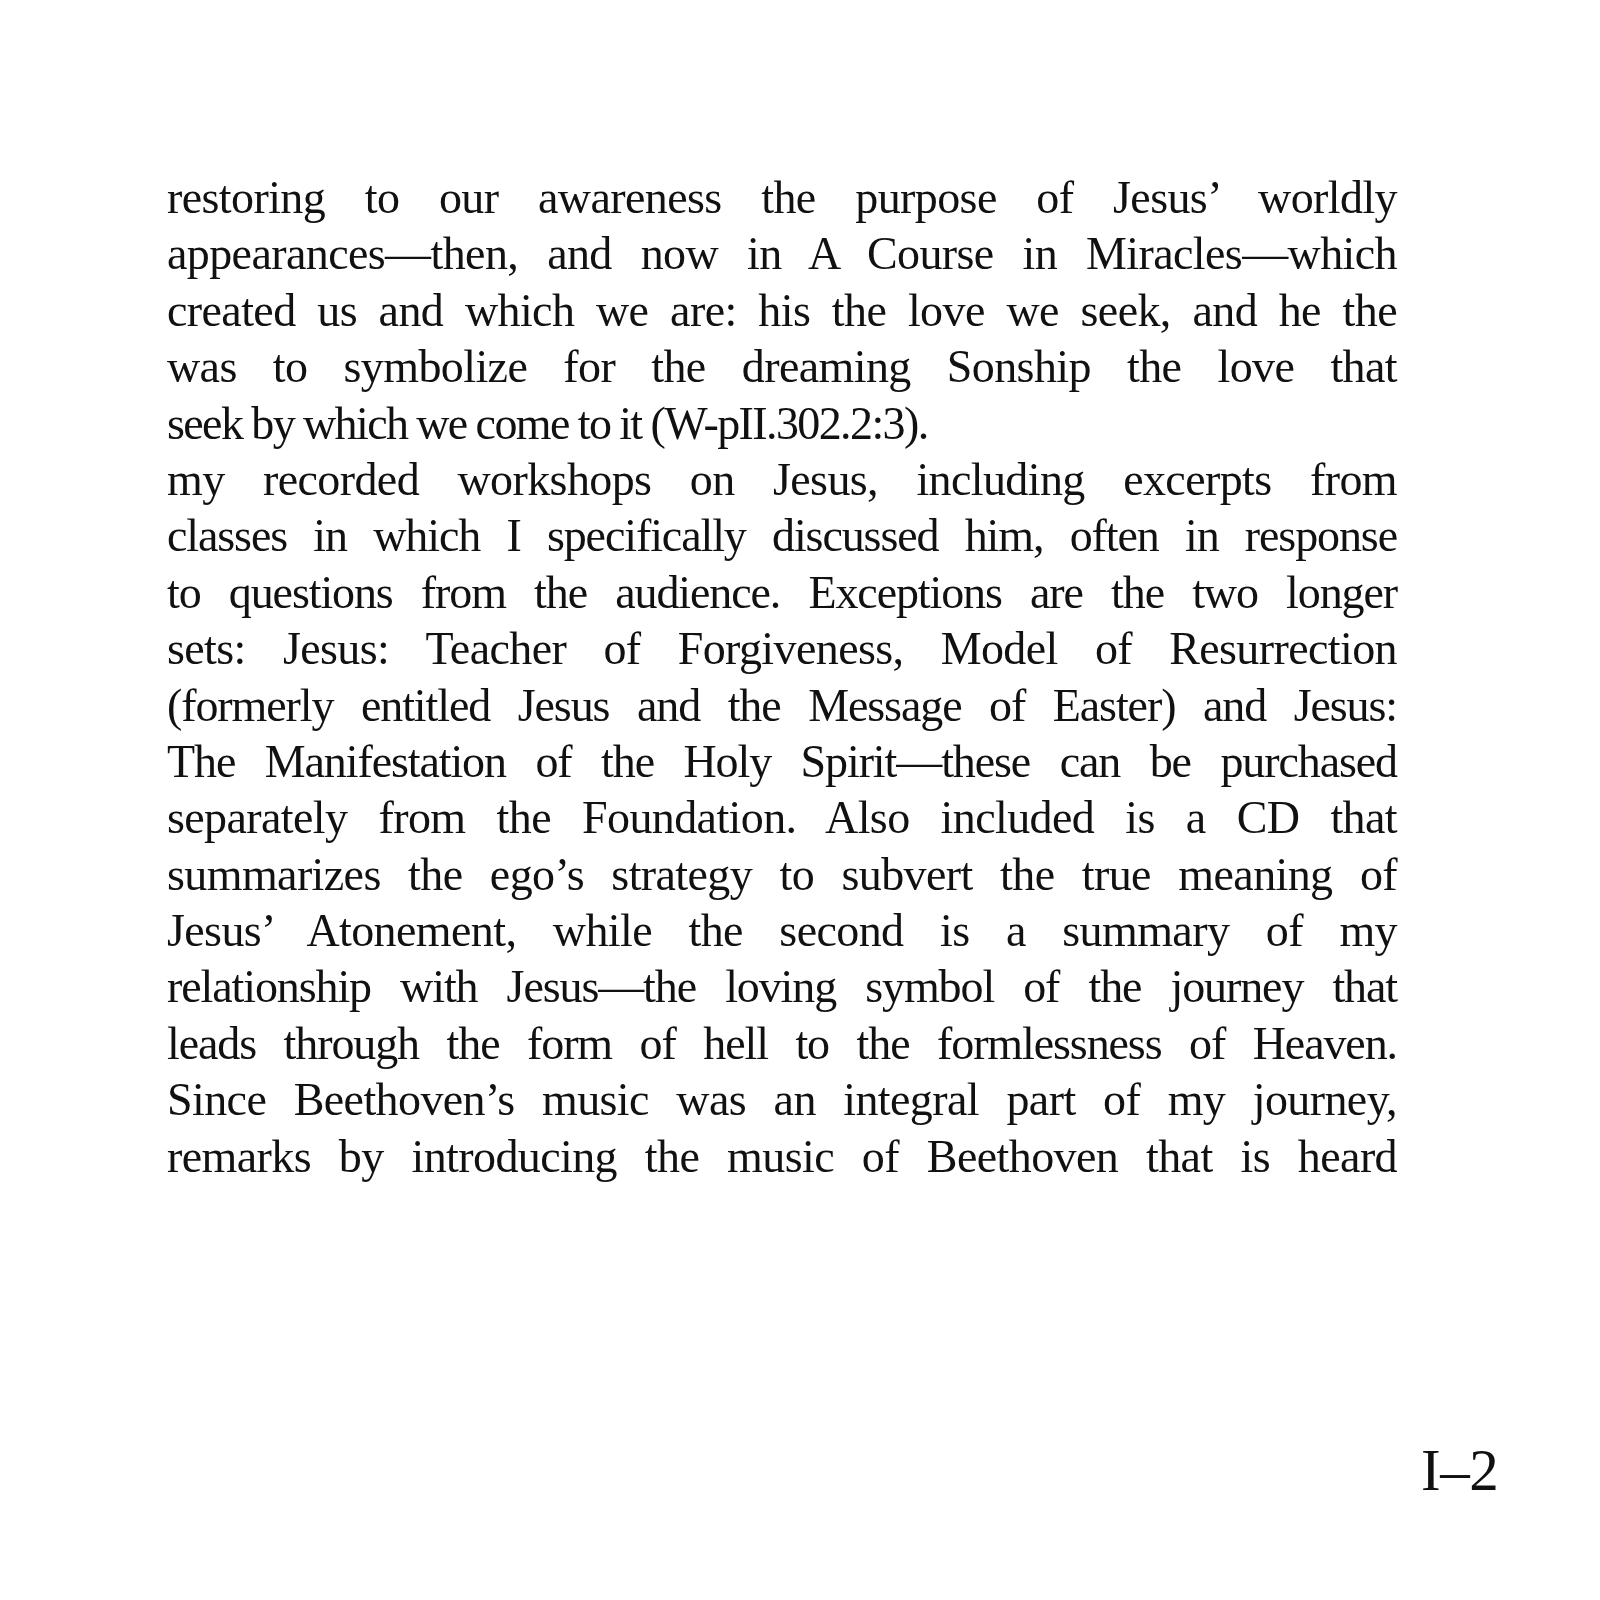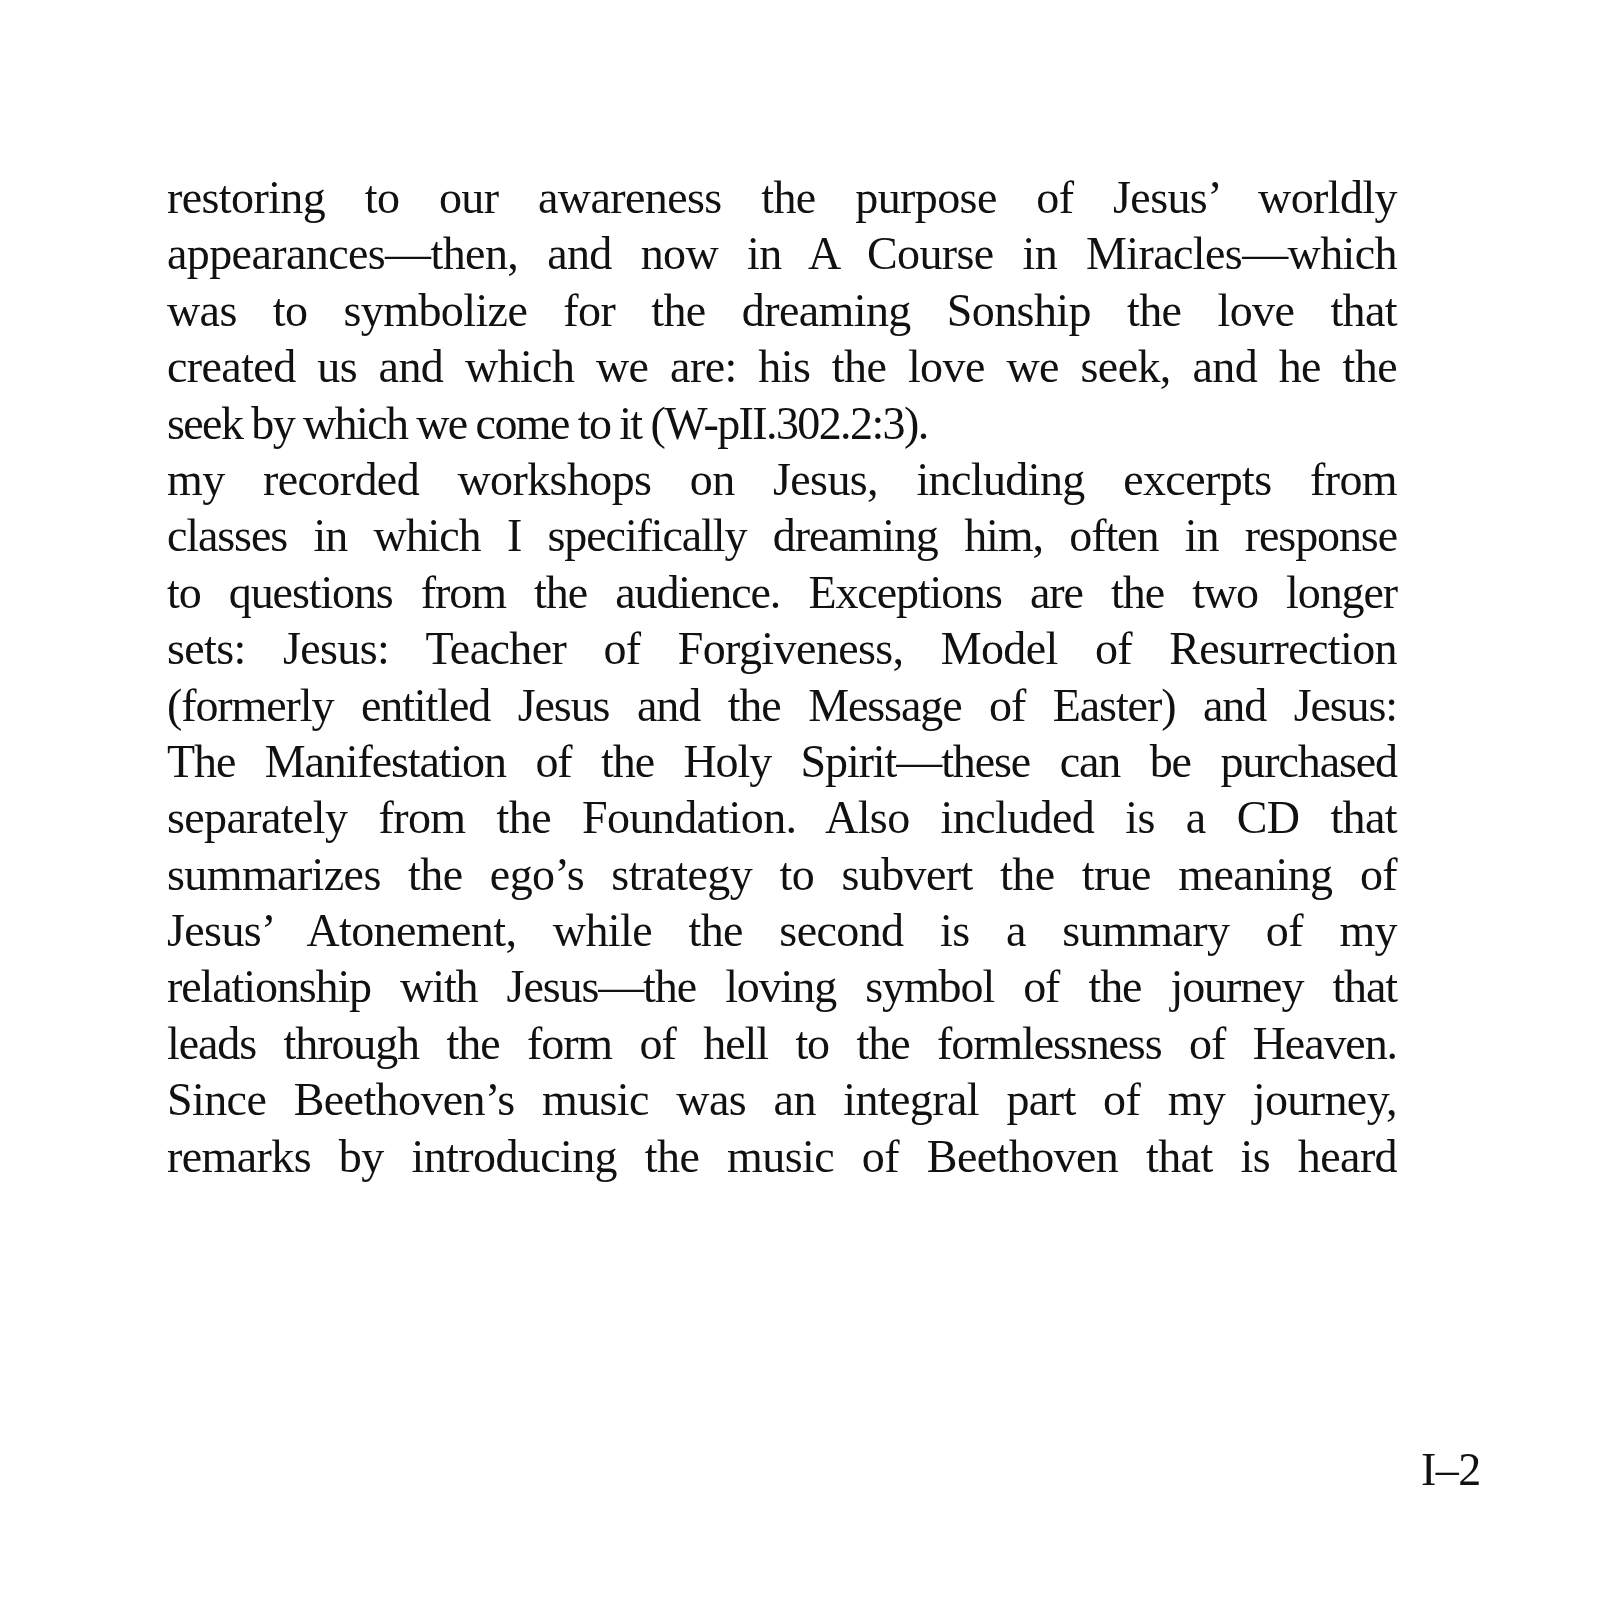--- a/index.html
+++ b/index.html
@@ -43,52 +43,52 @@
       padding-left: 60px;
       box-sizing: border-box;
     }
     .line.tight { letter-spacing: -1.6px; word-spacing: -1px; }
     .line.tight2 { letter-spacing: -1.1px; }
     em, .it { }
     .page-number {
       position: absolute;
       left: 1421px;
       top: 1442px;
-      font-size: 46px;
+      font-size: 59px;
       line-height: 56px;
       letter-spacing: -0.5px;
     }
   </style>
 </head>
 <body>
 
 <div class="page">
   <div class="body-text">
 
     <span class="line">
       <span>restoring to our awareness the purpose of Jesus’ worldly</span>
     </span>
     <span class="line">
       <span>appearances—then, and now in </span><span class="it">A Course in Miracles</span><span>—which</span>
     </span>
     <span class="line">
-      <span>was to symbolize for the dreaming Sonship the love that</span>
+      <span>created us and which we are: his the love we seek, and he the</span>
     </span>
     <span class="line">
-      <span>created us and which we are: his the love we seek, and he the</span>
+      <span>was to symbolize for the dreaming Sonship the love that</span>
     </span>
     <span class="line last tight">
       <span>seek by which we come to it (W-pII.302.2:3).</span>
     </span>
 
     <span class="line">
       <span>my recorded workshops on Jesus, including excerpts from</span>
     </span>
     <span class="line tight2">
-      <span>classes in which I specifically dreaming him, often in response</span>
+      <span>classes in which I specifically discussed him, often in response</span>
     </span>
     <span class="line tight2">
       <span>to questions from the audience. Exceptions are the two longer</span>
     </span>
     <span class="line">
       <span>sets: </span><span class="it">Jesus: Teacher of Forgiveness, Model of Resurrection</span>
     </span>
     <span class="line tight2">
       <span>(formerly entitled </span><span class="it">Jesus and the Message of Easter</span><span>) and </span><span class="it">Jesus:</span>
     </span>

